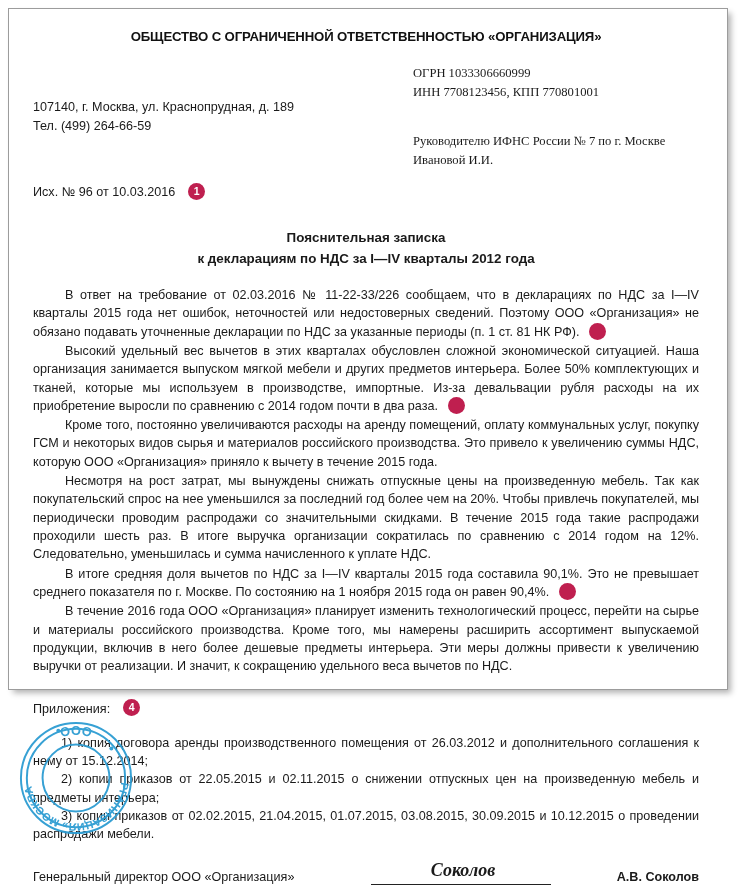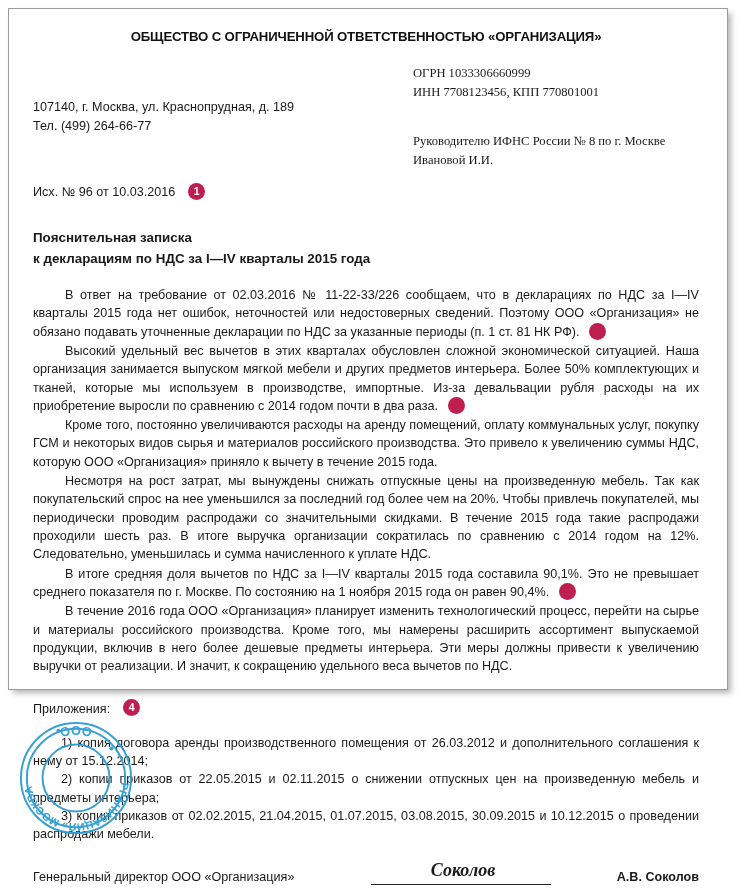--- a/index.html
+++ b/index.html
@@ -79,21 +79,21 @@
     vertical-align: middle;
     margin-left: 13px;
     flex: 0 0 auto;
     position: relative;
     top: -1px;
   }
   .marker.inline { margin-left: 10px; }
 
   
   .doc-title {
-    text-align: left;
+    text-align: center;
     font-weight: bold;
     font-size: 13.4px;
     line-height: 1.62;
     margin: 26px 0 16px 0;
   }
 
   
   .body-text { font-size: 12.6px; line-height: 1.455; }
   .para {
     text-align: justify;
@@ -158,40 +158,40 @@
 <body>
 
 <div class="page-wrap">
   <div class="sheet">
 
     <div class="org-title">ОБЩЕСТВО С ОГРАНИЧЕННОЙ ОТВЕТСТВЕННОСТЬЮ «ОРГАНИЗАЦИЯ»</div>
 
     <div class="head-cols">
       <div class="head-left">
         <div class="head-line">107140, г. Москва, ул. Краснопрудная, д. 189</div>
-        <div class="head-line">Тел. (499) 264-66-77</div>
+        <div class="head-line">Тел. (499) 264-66-59</div>
       </div>
       <div class="head-right">
         <div class="head-line">ОГРН 1033306660999</div>
         <div class="head-line">ИНН 7708123456, КПП 770801001</div>
         <div class="addressee">
-          <div class="head-line">Руководителю ИФНС России № 8 по г. Москве</div>
+          <div class="head-line">Руководителю ИФНС России № 7 по г. Москве</div>
           <div class="head-line">Ивановой И.И.</div>
         </div>
       </div>
     </div>
 
     <div class="outgoing">
       <span>Исх. № 96 от 10.03.2016</span>
       <span class="marker">1</span>
     </div>
 
     <div class="doc-title">
       <div>Пояснительная записка</div>
-      <div>к декларациям по НДС за I—IV кварталы 2015 года</div>
+      <div>к декларациям по НДС за I—IV кварталы 2012 года</div>
     </div>
 
     <div class="body-text">
 
       <p class="para"><span>В ответ на требование от 02.03.2016 № 11-22-33/226 сообщаем, что в декларациях по НДС за I—IV кварталы 2015 года нет ошибок, неточностей или недостоверных сведений. Поэтому ООО «Организация» не обязано подавать уточненные декларации по НДС за указанные периоды (п. 1 ст. 81 НК РФ).</span><span class="marker inline">5</span></p>
 
       <p class="para"><span>Высокий удельный вес вычетов в этих кварталах обусловлен сложной экономической ситуацией. Наша организация занимается выпуском мягкой мебели и других предметов интерьера. Более 50% комплектующих и тканей, которые мы используем в производстве, импортные. Из-за девальвации рубля расходы на их приобретение выросли по сравнению с 2014 годом почти в два раза.</span><span class="marker inline">2</span></p>
 
       <p class="para"><span>Кроме того, постоянно увеличиваются расходы на аренду помещений, оплату коммунальных услуг, покупку ГСМ и некоторых видов сырья и материалов российского производства. Это привело к увеличению суммы НДС, которую ООО «Организация» приняло к вычету в течение 2015 года.</span></p>
 

